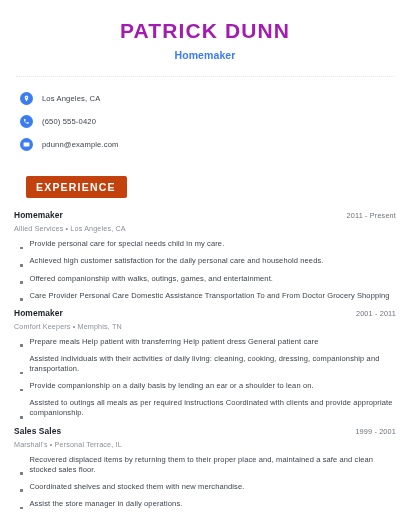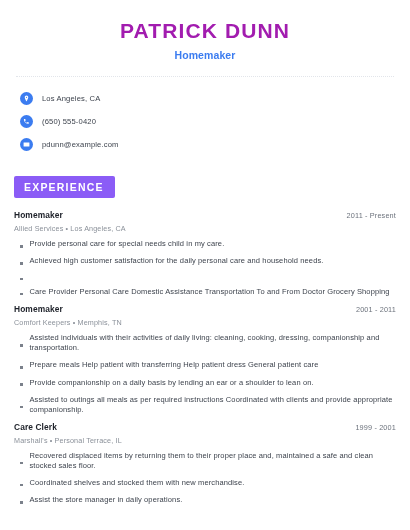--- a/index.html
+++ b/index.html
@@ -67,27 +67,28 @@
     color: #3d434d;
     margin-left: 9px;
     letter-spacing: 0.15px;
   }
 
   
   .section { margin-top: 22px; }
 
   .section-badge {
     display: inline-block;
-    background: #8b5cf6;
+    background: #c2410c;
     color: #ffffff;
     font-size: 10.5px;
     font-weight: bold;
     letter-spacing: 1.2px;
     padding: 5px 11px 5px 10px;
     border-radius: 2px;
+    margin-left: 12px;
   }
 
   
   .exp-list { margin-top: 12px; }
 
   .exp-item { margin-bottom: 6px; }
 
   .exp-head {
     display: flex;
     align-items: baseline;
@@ -113,21 +114,21 @@
     font-size: 7.2px;
     color: #8a9099;
     margin-top: 4px;
     letter-spacing: 0.15px;
   }
 
   .bullets { margin-top: 6px; }
 
   .bullet {
     display: flex;
-    align-items: center;
+    align-items: flex-end;
     margin-bottom: 7px;
     padding-left: 6px;
   }
 
   .bullet .sq {
     width: 2.5px;
     height: 2.5px;
     background: #7b818b;
     margin-top: 4px;
     margin-right: 7px;
@@ -199,57 +200,58 @@
           <div class="bullet">
             <span class="sq"></span>
             <span class="txt">Provide personal care for special needs child in my care.</span>
           </div>
           <div class="bullet">
             <span class="sq"></span>
             <span class="txt">Achieved high customer satisfaction for the daily personal care and household needs.</span>
           </div>
           <div class="bullet">
             <span class="sq"></span>
+            <span class="txt">Offered companionship with walks, outings, games, and entertainment.</span>
           </div>
           <div class="bullet">
             <span class="sq"></span>
             <span class="txt">Care Provider Personal Care Domestic Assistance Transportation To and From Doctor Grocery Shopping</span>
           </div>
         </div>
       </div>
 
       <div class="exp-item">
         <div class="exp-head">
           <span class="exp-role">Homemaker</span>
           <span class="exp-dates">2001 - 2011</span>
         </div>
         <div class="exp-org">Comfort Keepers • Memphis, TN</div>
         <div class="bullets">
           <div class="bullet">
             <span class="sq"></span>
+            <span class="txt">Prepare meals Help patient with transferring Help patient dress General patient care</span>
+          </div>
+          <div class="bullet">
+            <span class="sq"></span>
             <span class="txt">Assisted individuals with their activities of daily living: cleaning, cooking, dressing, companionship and transportation.</span>
-          </div>
-          <div class="bullet">
-            <span class="sq"></span>
-            <span class="txt">Prepare meals Help patient with transferring Help patient dress General patient care</span>
           </div>
           <div class="bullet">
             <span class="sq"></span>
             <span class="txt">Provide companionship on a daily basis by lending an ear or a shoulder to lean on.</span>
           </div>
           <div class="bullet">
             <span class="sq"></span>
             <span class="txt">Assisted to outings all meals as per required instructions Coordinated with clients and provide appropriate companionship.</span>
           </div>
         </div>
       </div>
 
       <div class="exp-item">
         <div class="exp-head">
-          <span class="exp-role">Care Clerk</span>
+          <span class="exp-role">Sales Sales</span>
           <span class="exp-dates">1999 - 2001</span>
         </div>
         <div class="exp-org">Marshall's • Personal Terrace, IL</div>
         <div class="bullets">
           <div class="bullet">
             <span class="sq"></span>
             <span class="txt">Recovered displaced items by returning them to their proper place and, maintained a safe and clean stocked sales floor.</span>
           </div>
           <div class="bullet">
             <span class="sq"></span>

